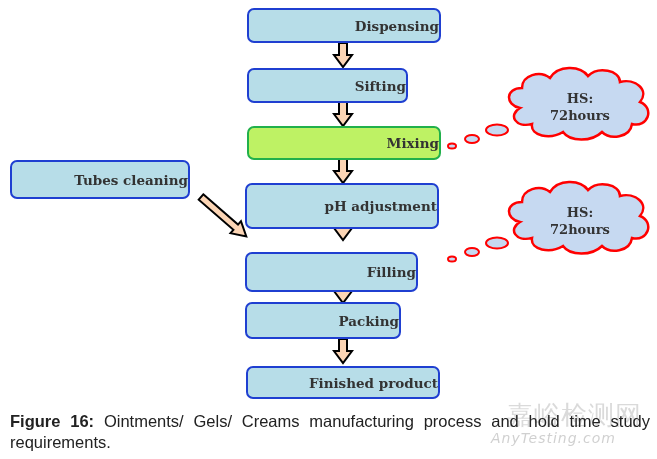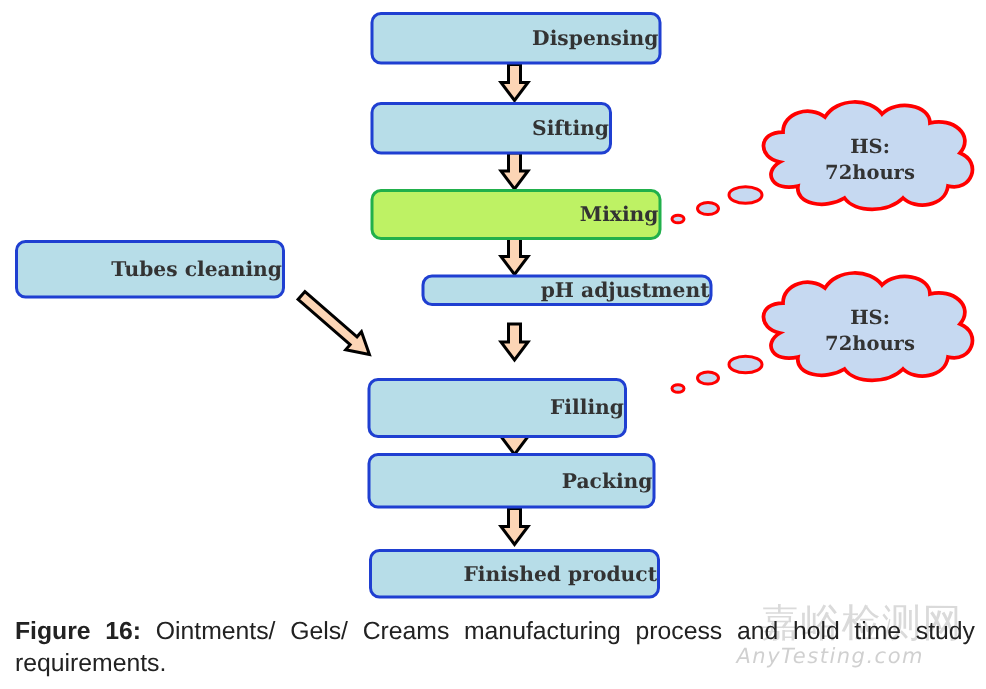--- a/index.html
+++ b/index.html
@@ -71,27 +71,27 @@
 
 <div class="box" style="left:247px; top:8px; width:194px; height:35px;">
   <span>Dispensing</span>
 </div>
 <div class="box" style="left:247px; top:68px; width:161px; height:35px;">
   <span>Sifting</span>
 </div>
 <div class="box green" style="left:247px; top:126px; width:194px; height:34px;">
   <span>Mixing</span>
 </div>
-<div class="box" style="left:245px; top:183px; width:194px; height:21px;margin-left:36px;">
+<div class="box" style="left:245px; top:183px; width:194px; height:46px;">
   <span>pH adjustment</span>
 </div>
 <div class="box" style="left:245px; top:252px; width:173px; height:40px;">
   <span>Filling</span>
 </div>
-<div class="box" style="left:245px; top:302px; width:192px; height:37px;padding-left:40px;">
+<div class="box" style="left:245px; top:302px; width:156px; height:37px;padding-left:40px;">
   <span>Packing</span>
 </div>
 <div class="box" style="left:246px; top:366px; width:194px; height:33px;padding-left:12px;">
   <span>Finished product</span>
 </div>
 
 <div class="box" style="left:10px; top:160px; width:180px; height:39px;">
   <span>Tubes cleaning</span>
 </div>
 

